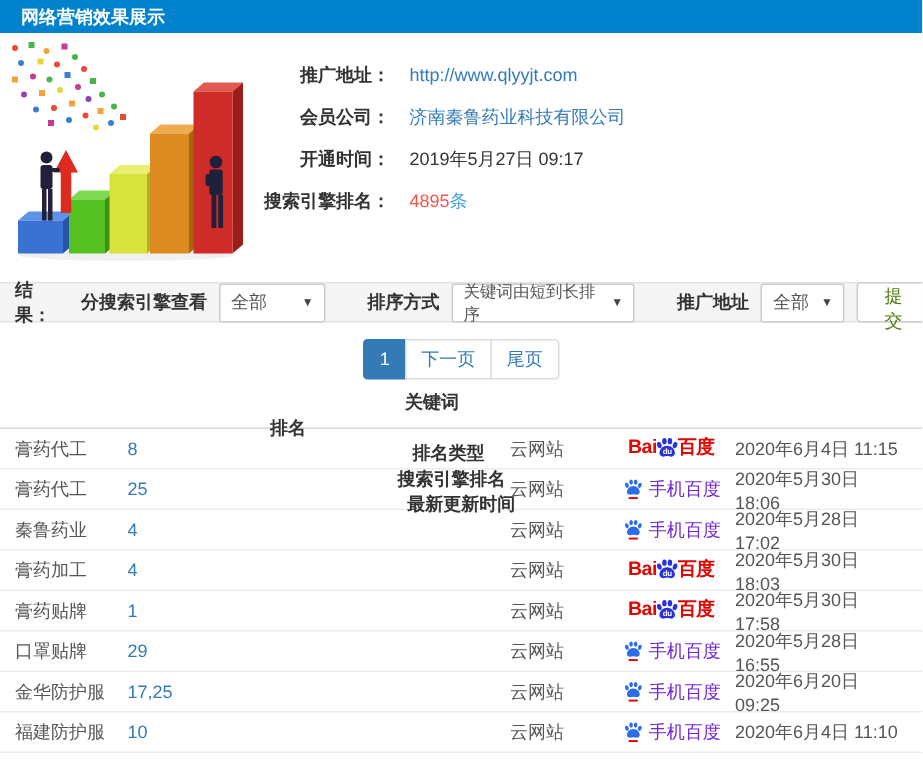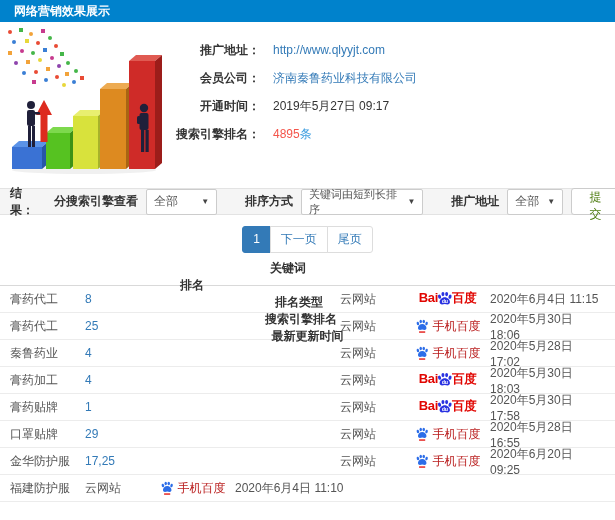--- a/index.html
+++ b/index.html
@@ -59,21 +59,21 @@
   .c-type { width:65px; }
   .c-engine { width:85px; }
   .trow .c-engine { display:flex; justify-content:center; align-items:center; }
   .c-date { flex:1; }
 
   .baidu-logo { display:inline-flex; align-items:flex-start; font-weight:bold;
                 color:#e10602; font-size:13px; letter-spacing:-0.3px; }
   .baidu-logo .b-bai { margin-right:-2px; }
   .baidu-logo .b-cn { margin-left:-1px; font-size:12.5px; }
   .mobile-baidu { display:inline-flex; align-items:center; gap:4px;
-                  color:#b91c1c; font-size:12px; }
+                  color:#6d28d9; font-size:12px; }
 </style>
 </head>
 <body>
 
 <div class="page">
 
   <div class="topbar">
     <span>网络营销效果展示</span>
   </div>
 
@@ -357,20 +357,21 @@
                 <path d="M12.4 10.2c-4 0-7.3 3.4-7.3 6.8 0 2 1.5 3.4 3.4 3.4 1.4 0 2.5-.6 3.9-.6s2.5.6 3.9.6c1.9 0 3.4-1.4 3.4-3.4 0-3.4-3.3-6.8-7.3-6.8z" fill="#2c6de8"></path>
                 <rect x="7" y="23" width="10.5" height="2.2" fill="#e10602"></rect>
               </svg>
               <span class="mb-text">手机百度</span>
             </span>
           </span>
           <span class="c-date">2020年6月20日 09:25</span>
         </div>
         <div class="trow">
           <span class="c-kw">福建防护服</span>
+          <a class="c-rank">10</a>
           <span class="c-type">云网站</span>
           <span class="c-engine">
             <span class="mobile-baidu">
               <svg width="14" height="15.166666666666666" viewBox="0 0 24 26">
                 <ellipse cx="5" cy="9.5" rx="2.1" ry="3" fill="#2c6de8" transform="rotate(-18 5 9.5)"></ellipse>
                 <ellipse cx="9.8" cy="5.8" rx="2.1" ry="3" fill="#2c6de8"></ellipse>
                 <ellipse cx="15" cy="5.8" rx="2.1" ry="3" fill="#2c6de8"></ellipse>
                 <ellipse cx="19.8" cy="9.5" rx="2.1" ry="3" fill="#2c6de8" transform="rotate(18 19.8 9.5)"></ellipse>
                 <path d="M12.4 10.2c-4 0-7.3 3.4-7.3 6.8 0 2 1.5 3.4 3.4 3.4 1.4 0 2.5-.6 3.9-.6s2.5.6 3.9.6c1.9 0 3.4-1.4 3.4-3.4 0-3.4-3.3-6.8-7.3-6.8z" fill="#2c6de8"></path>
                 <rect x="7" y="23" width="10.5" height="2.2" fill="#e10602"></rect>

